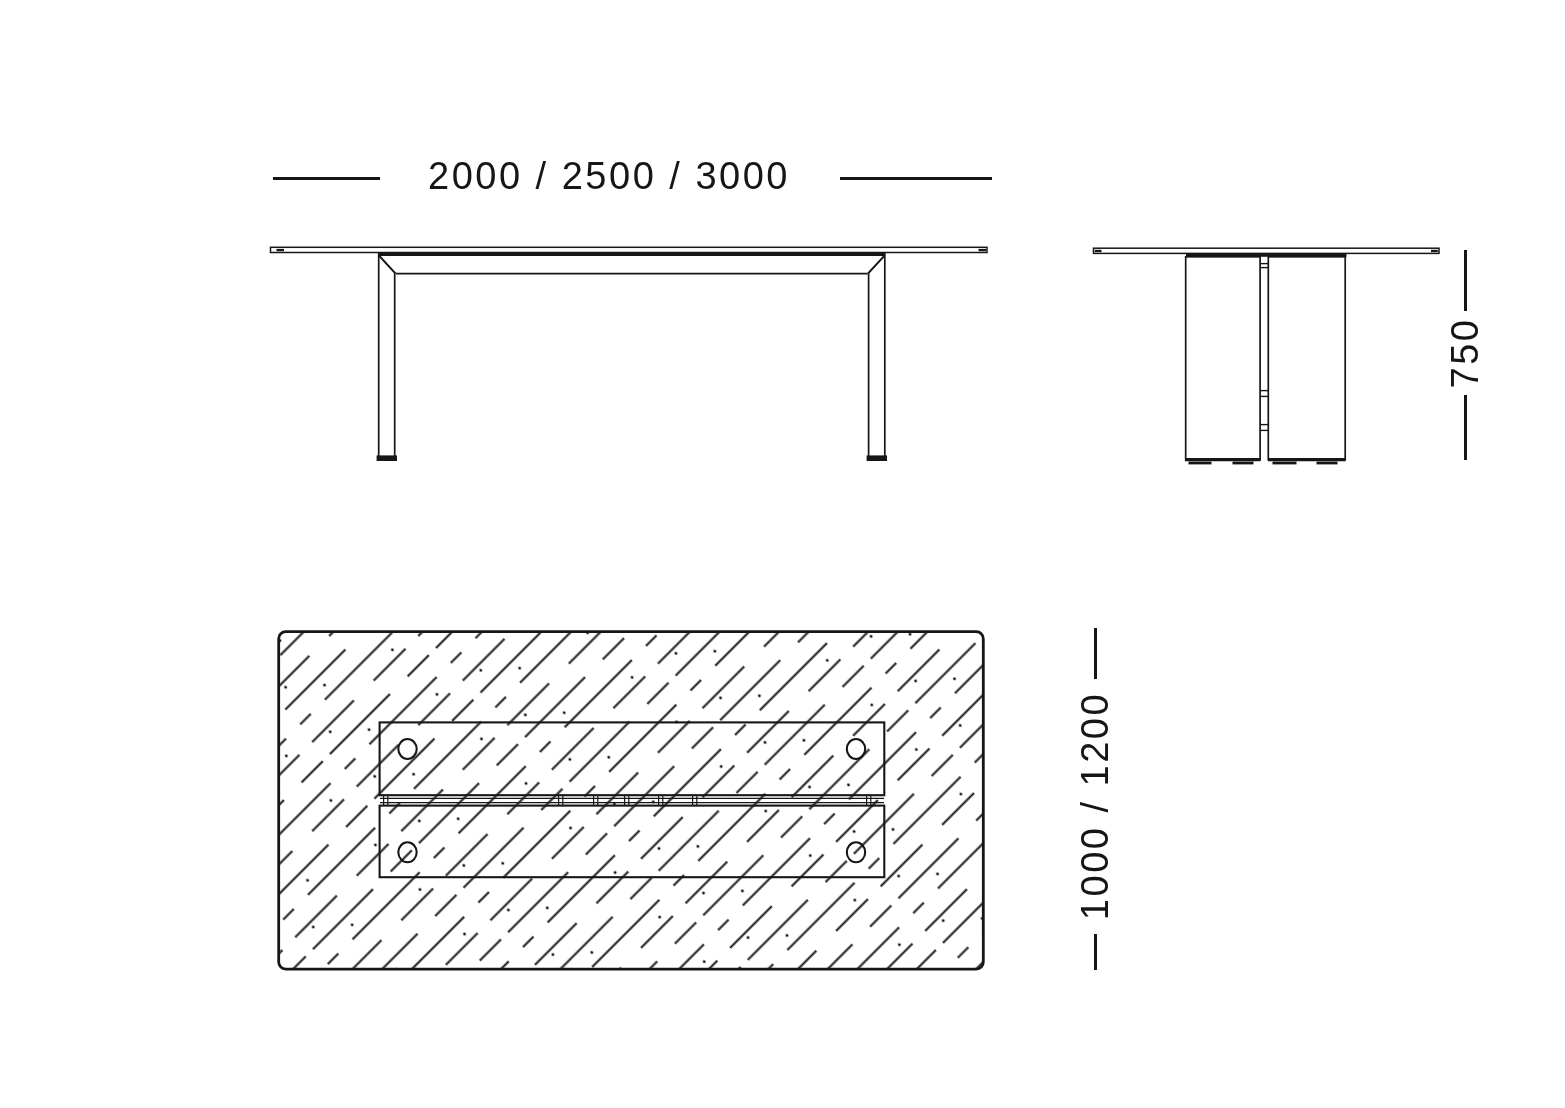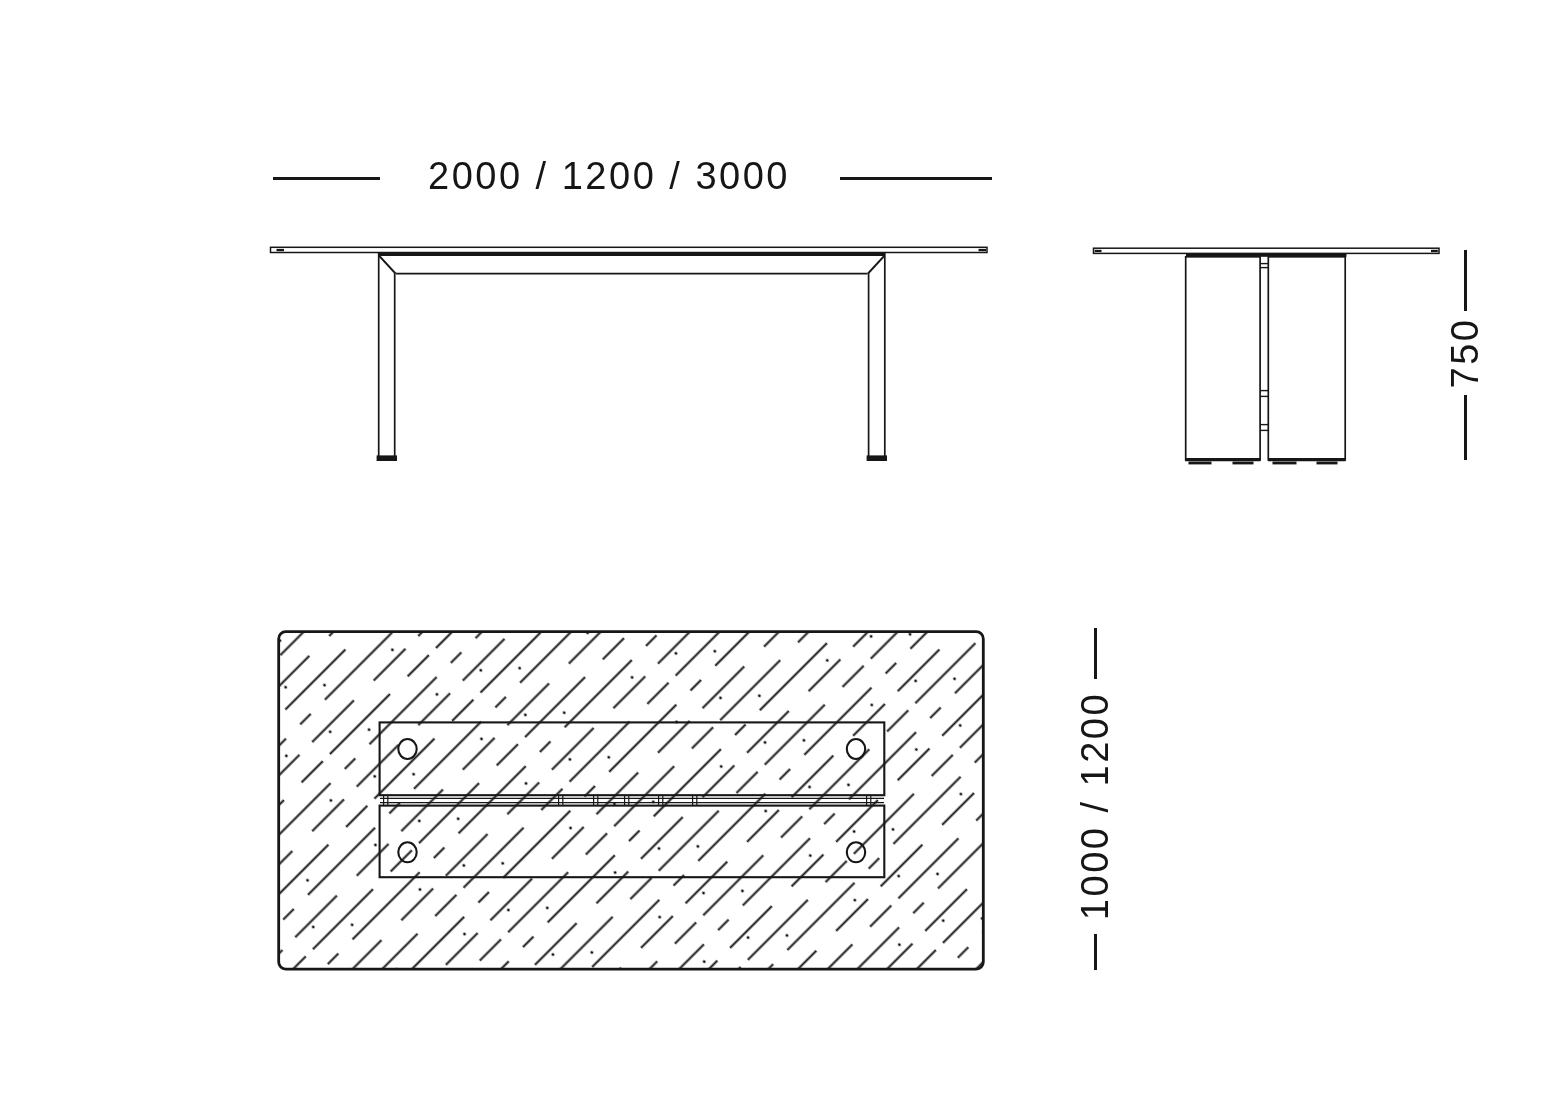--- a/index.html
+++ b/index.html
@@ -36,21 +36,21 @@
     width: 3px;
     background: #161616;
   }
 </style>
 </head>
 <body>
 
 <div id="canvas">
 
   <div class="dim-line-h" style="left:273px; top:177px; width:107px;"></div>
-  <div class="dim-label" style="left:374px; top:155px; width:470px; height:42px;">2000 / 1200 / 3000</div>
+  <div class="dim-label" style="left:374px; top:155px; width:470px; height:42px;">2000 / 2500 / 3000</div>
   <div class="dim-line-h" style="left:840px; top:177px; width:152px;"></div>
 
   <svg class="view-svg" style="left:260px; top:238px;" width="745" height="235" viewBox="260 238 745 235">
     <g stroke="#161616" fill="none">
 
       <rect x="270.5" y="247.3" width="716.5" height="5.2" fill="#ffffff" stroke-width="1.5"></rect>
       <rect x="276.5" y="248.9" width="7.5" height="2.3" fill="#161616" stroke="none"></rect>
       <rect x="978.5" y="248.9" width="7.5" height="2.3" fill="#161616" stroke="none"></rect>
 
       <rect x="378" y="252.6" width="507" height="3.4" fill="#161616" stroke="none"></rect>

